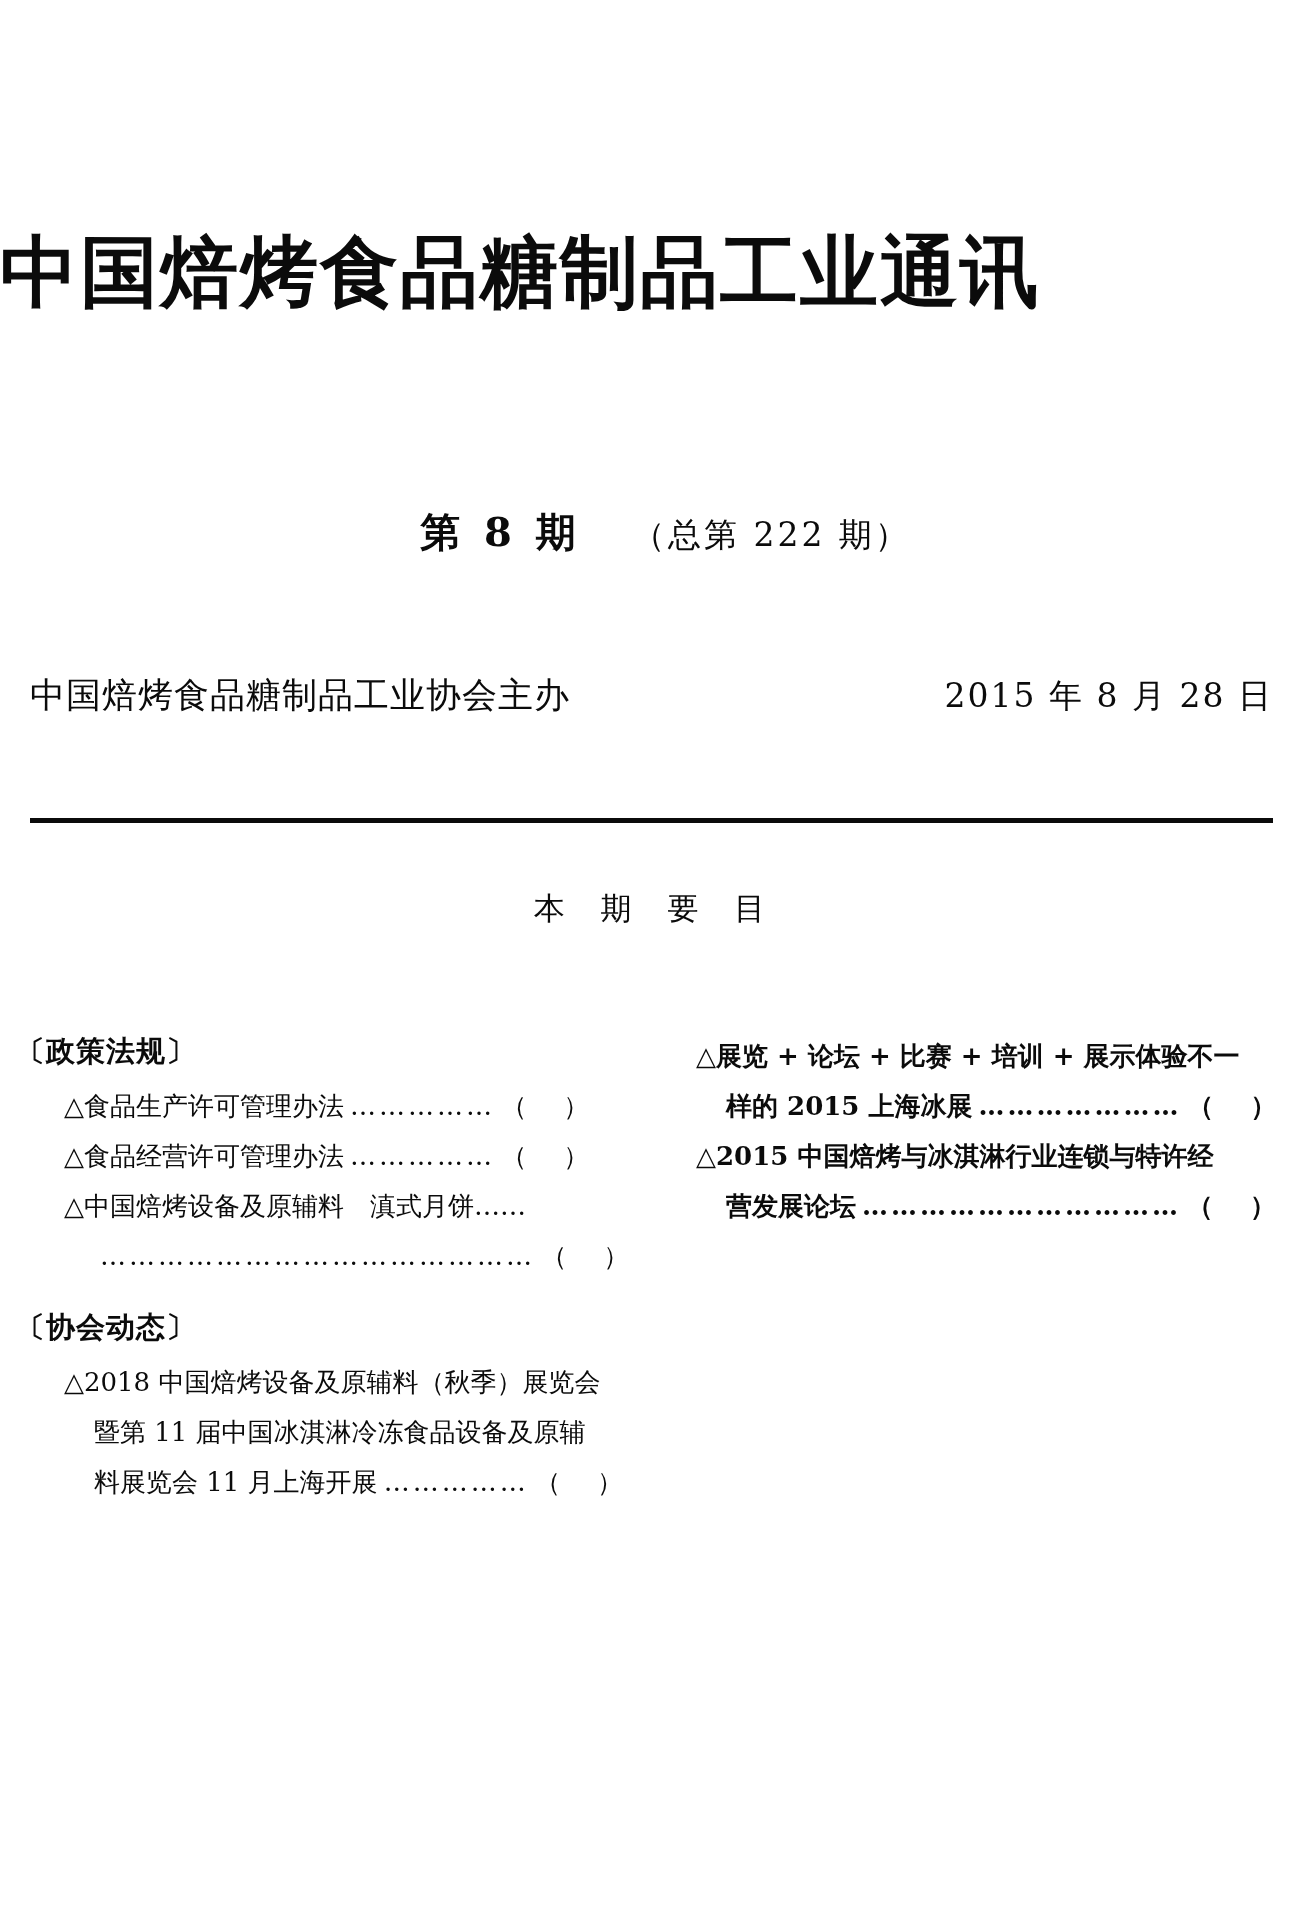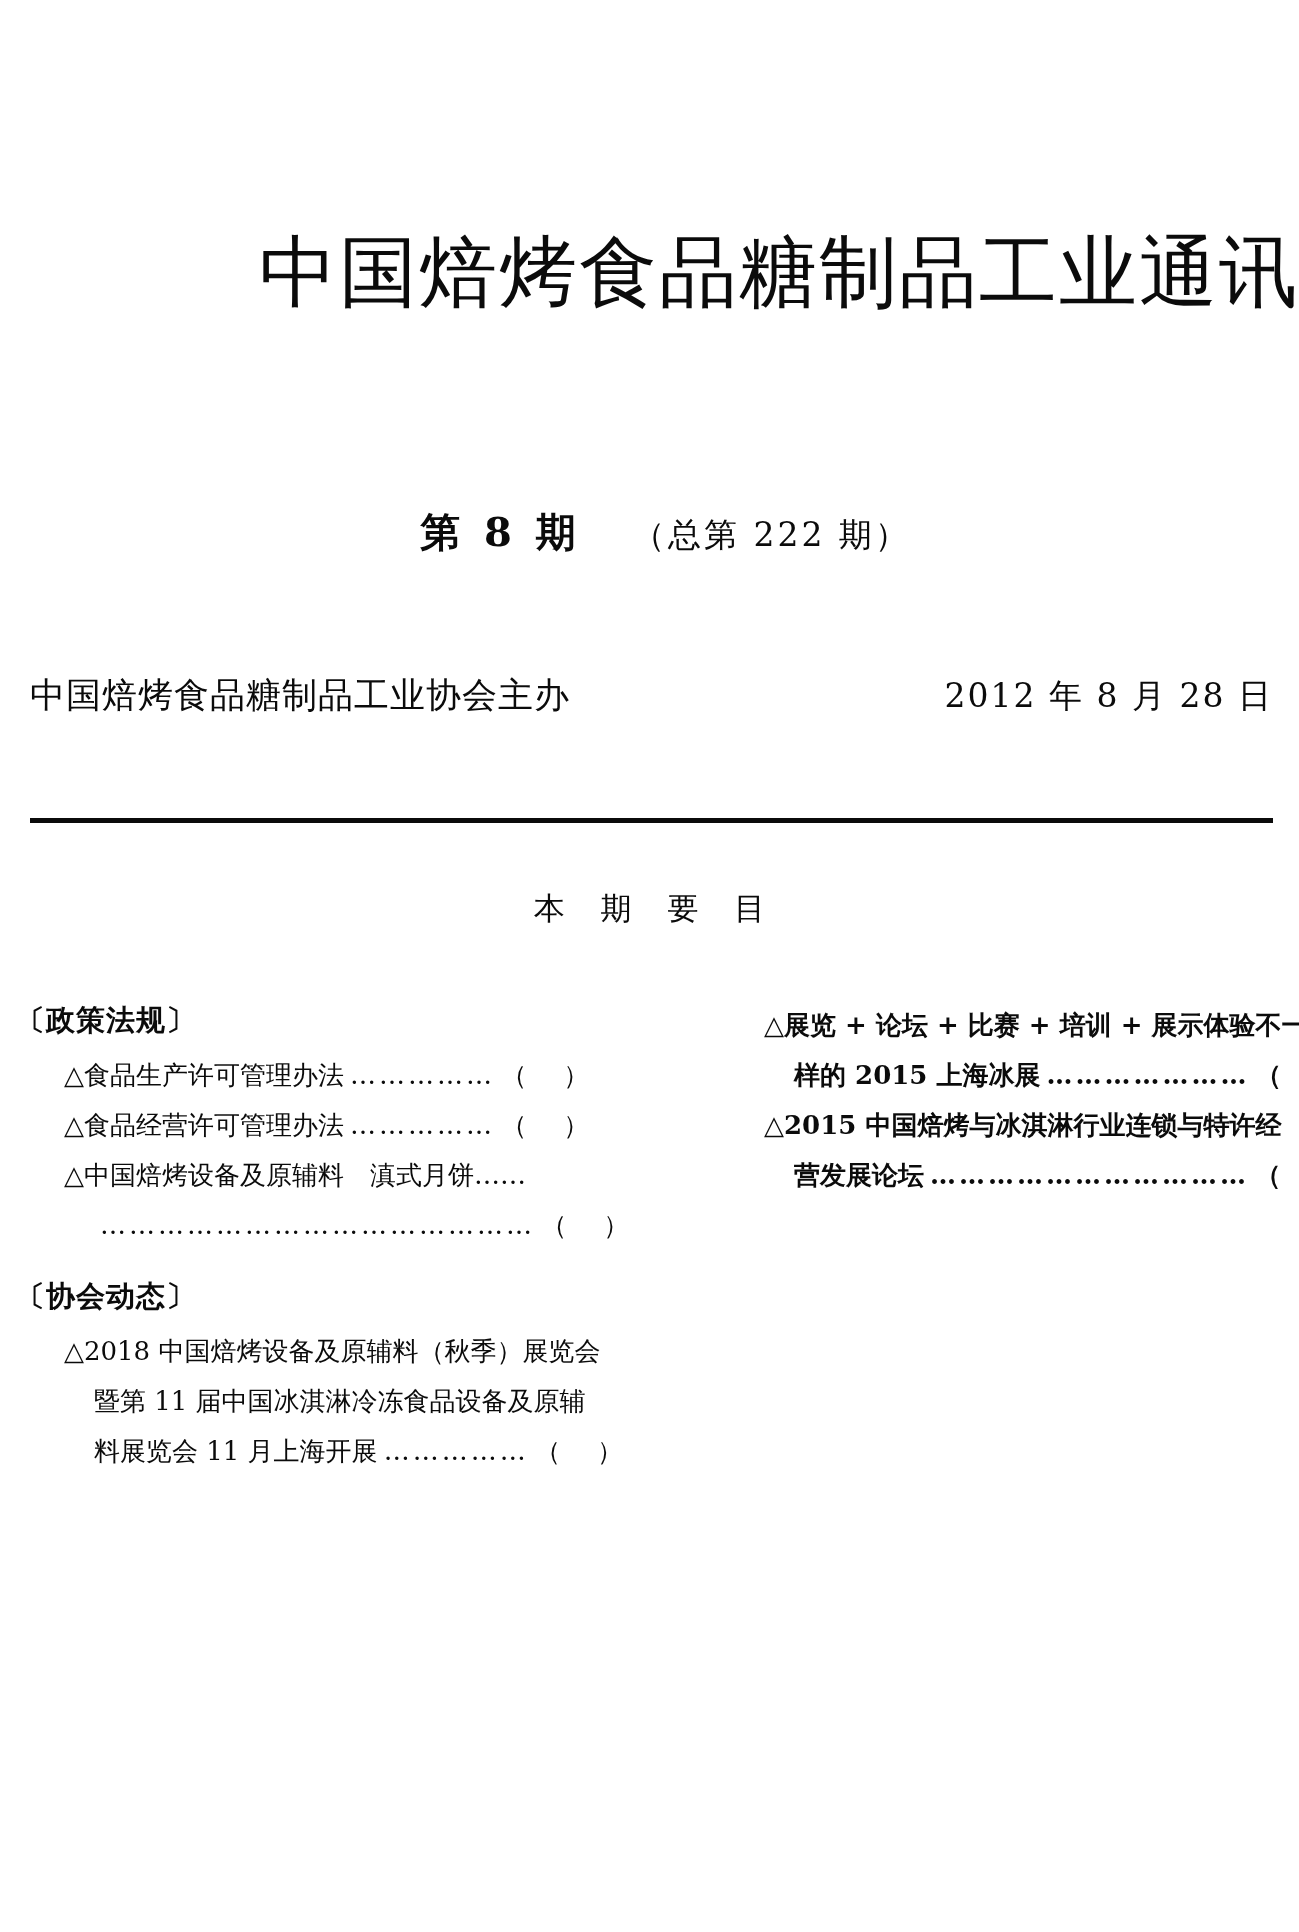--- a/index.html
+++ b/index.html
@@ -23,23 +23,23 @@
     height: 1932px;
     background: #fff;
   }
 
   
   .masthead-title {
     position: absolute;
     left: 0;
     top: 222px;
     width: 1299px;
-    text-align: right;
+    text-align: left;
     font-family: "DejaVu Serif", "Liberation Serif", serif;
-    font-weight: 400;
+    font-weight: 700;
     font-size: 78px;
     line-height: 100px;
     letter-spacing: 2px;
     white-space: nowrap;
   }
 
   .issue-line {
     position: absolute;
     left: 0;
     top: 505px;
@@ -100,24 +100,24 @@
     font-weight: 400;
     letter-spacing: 13px;
     text-indent: 13px;
     white-space: nowrap;
   }
 
   
   .toc {
     position: absolute;
     left: 16px;
-    top: 998px;
+    top: 1029px;
     width: 1270px;
     display: flex;
-    gap: 100px;
+    gap: 32px;
     align-items: flex-start;
   }
   .toc-col {
     width: 600px;
     flex: 0 0 600px;
   }
   .toc-col.right { padding-top: 2px; font-weight: bold; }
 
   .cat {
     font-size: 29px;
@@ -154,21 +154,21 @@
 
   <div class="masthead-title">中国焙烤食品糖制品工业通讯</div>
 
   <div class="issue-line">
     <span class="issue-main">第 8 期</span>
     <span class="issue-total">（总第 222 期）</span>
   </div>
 
   <div class="pub-row">
     <span class="pub-org">中国焙烤食品糖制品工业协会主办</span>
-    <span class="pub-date">2012 年 8 月 28 日</span>
+    <span class="pub-date">2015 年 8 月 28 日</span>
   </div>
 
   <div class="rule"></div>
 
   <div class="toc-heading">本 期 要 目</div>
 
   <div class="toc">
     <div class="toc-col left">
         <div class="cat">〔政策法规〕</div>
         <div class="entry"><span>△食品生产许可管理办法</span><span class="dots">……………</span><span class="pg">（ ）</span></div>

